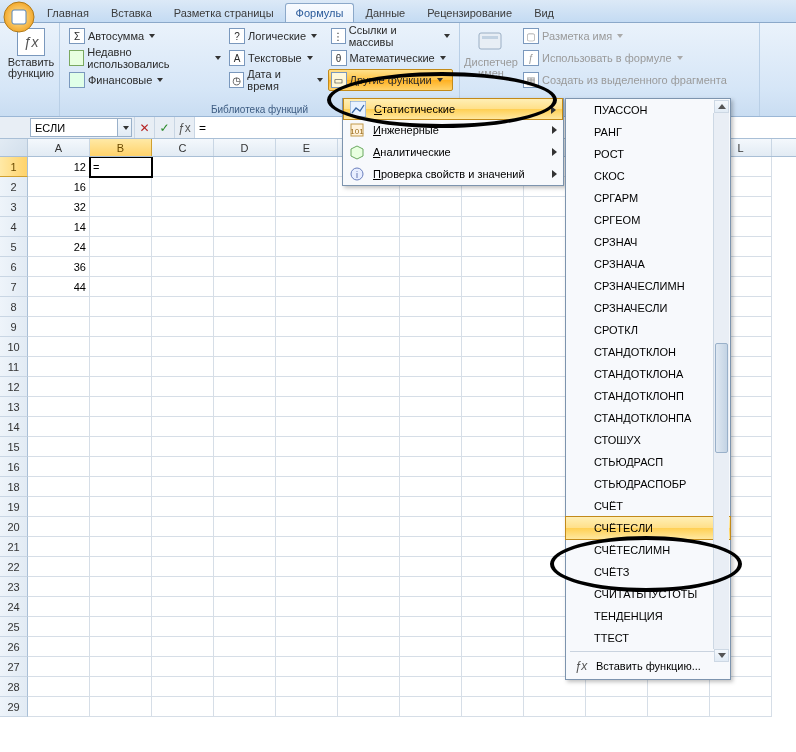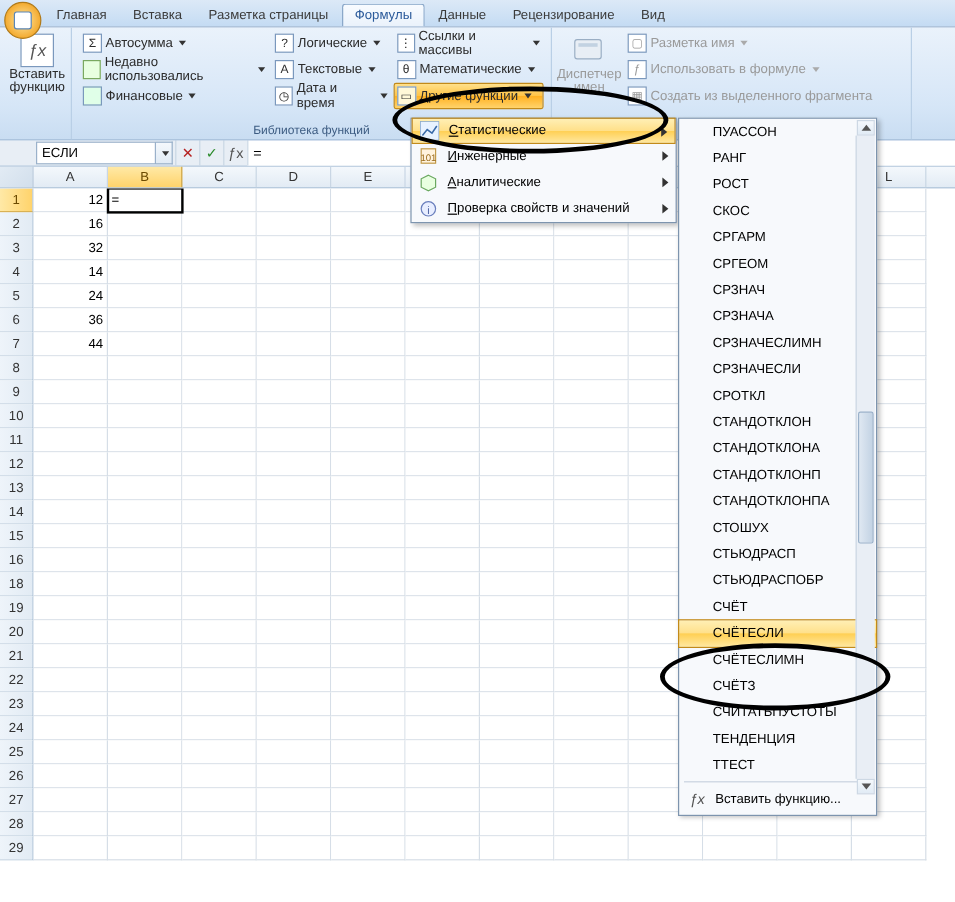--- a/index.html
+++ b/index.html
@@ -20,21 +20,21 @@
 .btn-row.open { border-color: #c28a1a; background: linear-gradient(#ffe08a,#ffc447 49%,#ffb020 50%,#ffd36b); }
 .drop-tri { width: 0; height: 0; border-left: 3px solid transparent; border-right: 3px solid transparent; border-top: 4px solid #333; margin-left: 2px;}
 .rib-ico { width: 16px; height: 16px; background: #fff; border: 1px solid #7a98bd; display: inline-flex; align-items: center; justify-content: center; font-size: 10px; }
 .disabled { color: #9a9a9a; }
 .disabled .drop-tri { border-top-color: #aaa; }
 .fx-big { width:28px; height:28px; border:1px solid #7a98bd; background:#fff; display:flex; align-items:center; justify-content:center; font-style:italic; font-size:14px; color:#555;}
 
 
 .fbar { height: 22px; background: #e8eef5; border-bottom: 1px solid #a9bfd6; display: flex; align-items: stretch; }
 .namebox-wrap { display:flex; align-items:stretch;}
-.namebox { width: 100px; border: 1px solid #9ab1ca; background: #fff; font-size: 11px; padding: 2px 4px; margin: 1px 0 1px 30px;}
+.namebox { width: 88px; border: 1px solid #9ab1ca; background: #fff; font-size: 11px; padding: 2px 4px; margin: 1px 0 1px 30px;}
 .name-drop { width:14px; border:1px solid #9ab1ca; border-left:none; margin:1px 2px 1px 0; background:linear-gradient(#f4f8fc,#e1ebf5); display:flex; align-items:center; justify-content:center;}
 .fbar-btn { width: 20px; display: flex; align-items: center; justify-content: center; border-left: 1px solid #c9d6e4; color: #555; font-size: 12px; cursor: pointer;}
 .fbar-btn.red { color:#b52020;}
 .fbar-btn.green { color:#2a8a2a;}
 .formula-input { flex: 1; border: none; background: #fff; font-size: 12px; padding: 2px 4px; border-left:1px solid #c9d6e4;}
 
 
 .colhdr { height: 18px; background: linear-gradient(#f4f8fc,#e2ebf4); border-bottom: 1px solid #a9bfd6; display: flex; }
 .corner { width: 28px; border-right: 1px solid #b8c9db; background:linear-gradient(135deg,#e2ebf4,#d2dfec); }
 .ch { width: 62px; text-align: center; font-size: 11px; color: #333; border-right: 1px solid #c9d6e4; line-height: 18px; }

